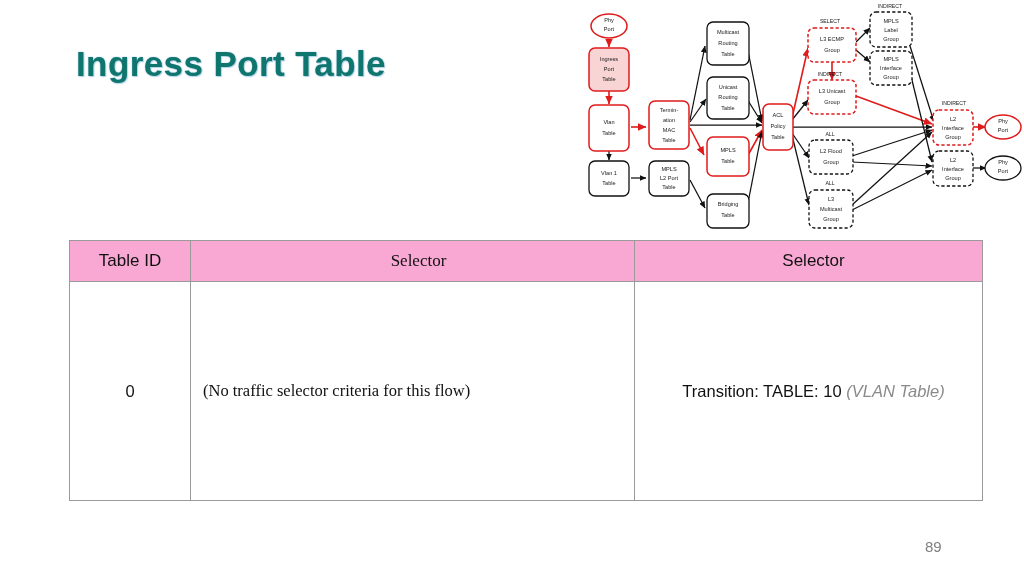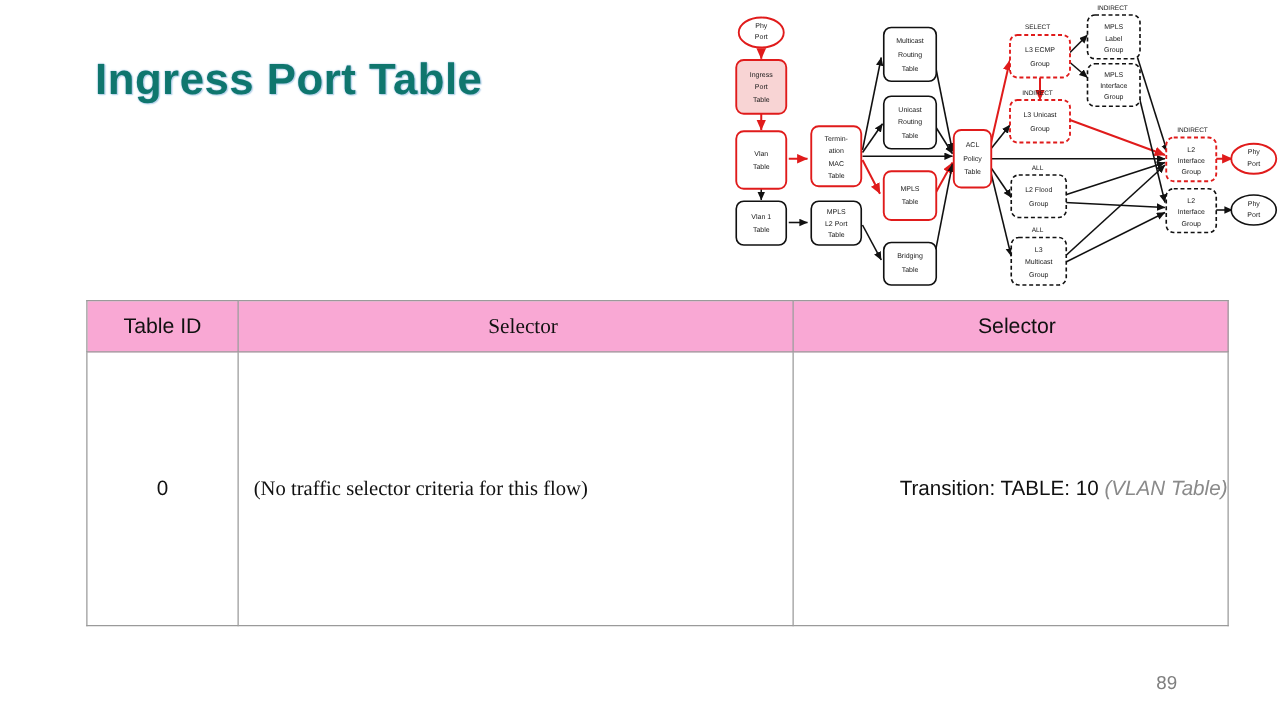--- a/index.html
+++ b/index.html
@@ -89,21 +89,21 @@
     text-align: center;
   }
   #flow-table tbody td {
     background: #ffffff;
     height: 218px;
     font-size: 16.5px;
     color: #111111;
   }
   .col-id   { width: 120px; text-align: center; }
   .col-sel  { width: 431px; text-align: left; padding-left: 12px !important; font-family: Liberation Serif, serif; }
-  .col-trt  { width: 337px; text-align: right; padding-left: 10px !important; }
+  .col-trt  { width: 337px; text-align: center; padding-left: 10px !important; }
   .muted-italic {
     color: #8a8a8a;
     font-style: italic;
   }
 
   
   #page-number {
     position: absolute;
     left: 925px;
     top: 538px;

